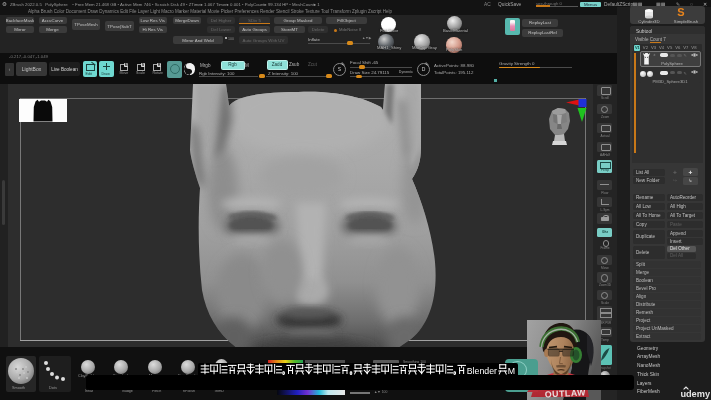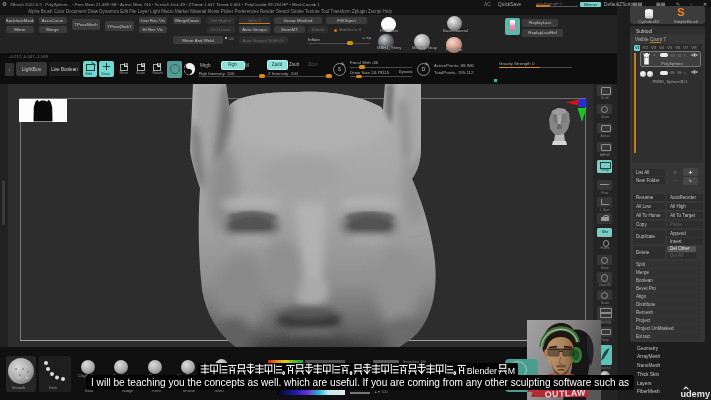--- a/index.html
+++ b/index.html
@@ -698,21 +698,20 @@
       <line x1="328.1" y1="8.3" x2="336.6" y2="8.3"></line>
       <line x1="330.1" y1="8.3" x2="328.6" y2="11.3"></line>
       <line x1="334.6" y1="8.3" x2="336.2" y2="11.3"></line>
       </g>
       <g fill="#fff" class="fg">
       <text x="293.1" y="11" font-family="Liberation Sans,sans-serif" font-size="9.6" fill="#fff">Blender</text>
       <text x="337.8" y="11" font-family="Liberation Sans,sans-serif" font-size="9.6" fill="#fff">M</text>
       </g>
       </svg></div>
   <div class="abs" style="left:86px;top:374.5px;width:548px;height:15.5px;background:#000;border-radius:3px;"></div>
-  <div class="lbl" id="ensub" style="left:91px;top:376.8px;font-size:10.1px;color:#fff;">I will be teaching you the concepts as well. which are useful. If you are coming from any other sculpting software such as</div>
 
   <div class="abs" style="left:679px;top:384.5px;width:32px;height:14px;">
     <svg width="32" height="14" viewBox="0 0 32 14">
       <polygon points="4.6,3.4 7.0,1.2 9.4,3.4 9.4,5.0 7.0,2.9 4.6,5.0" fill="#e6e6e6"></polygon>
       <text x="1.4" y="11.6" font-family="Liberation Sans,sans-serif" font-size="9.2" font-weight="bold" fill="#e6e6e6">udemy</text>
     </svg>
   </div>
 
 </div>
 

